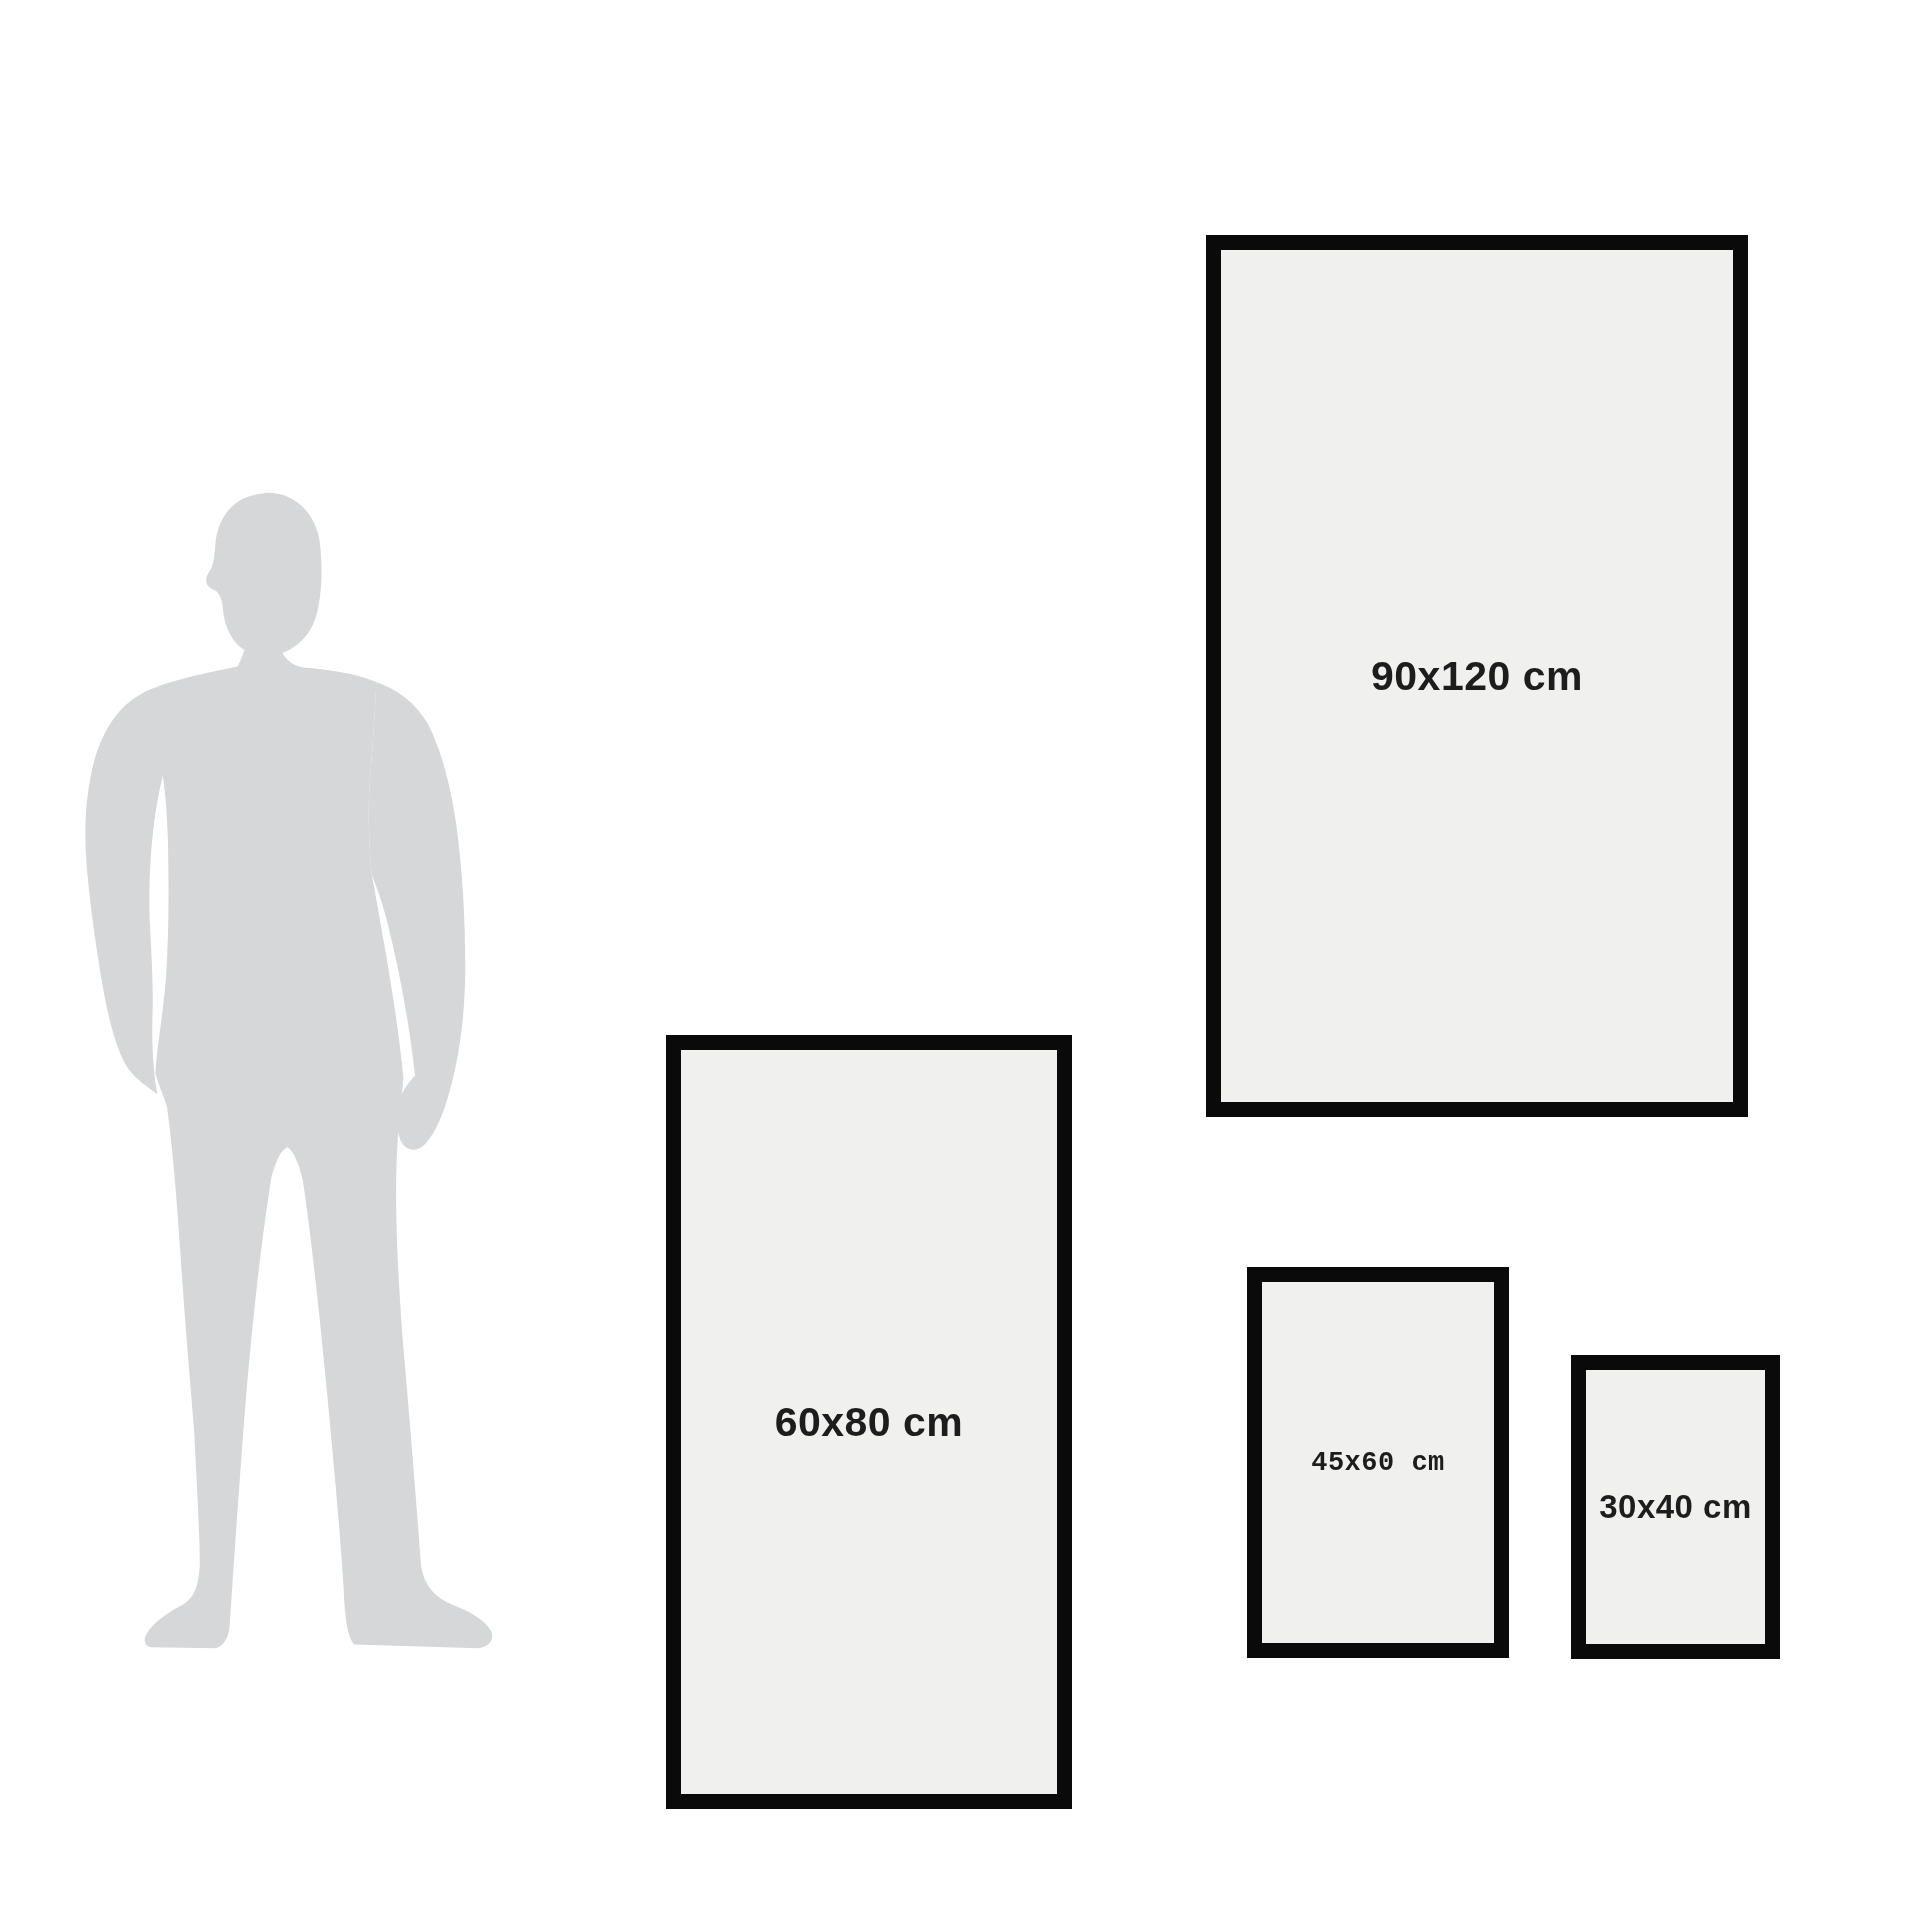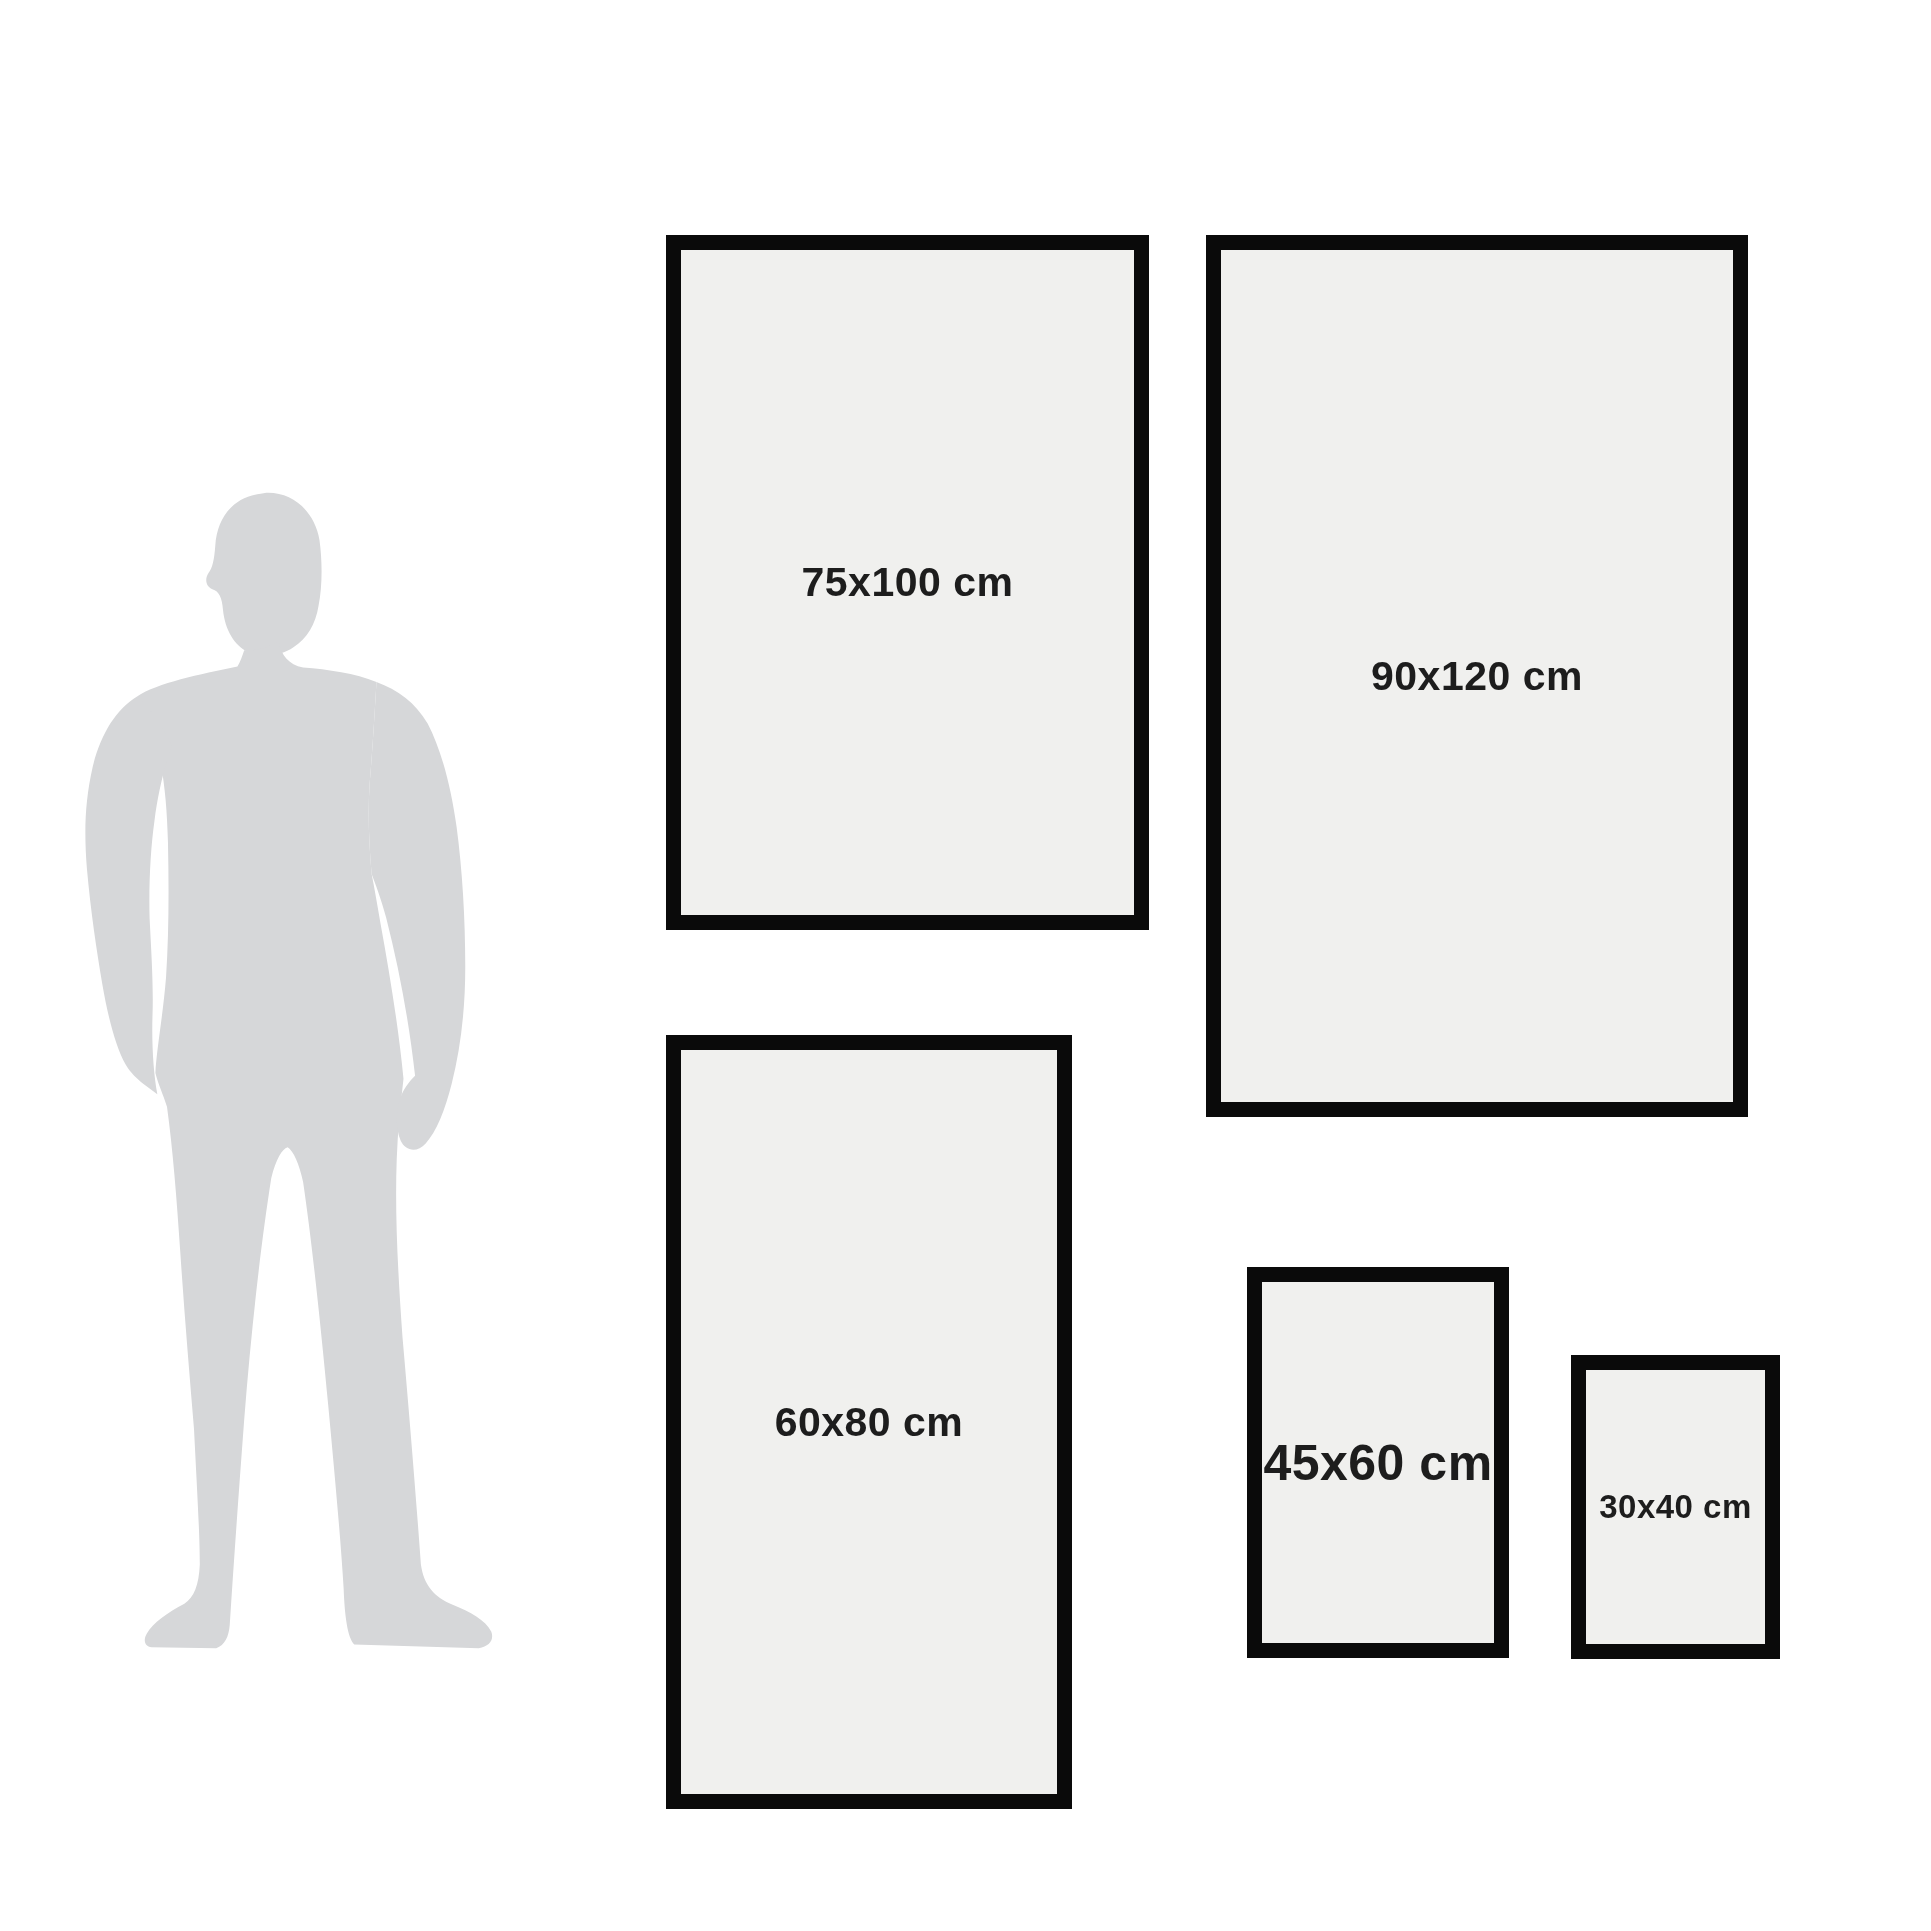--- a/index.html
+++ b/index.html
@@ -39,21 +39,21 @@
     white-space:nowrap;
   }
   .frame-75x100{left:666px;top:235px;width:483px;height:695px;}
   .frame-90x120{left:1206px;top:235px;width:542px;height:882px;}
   .frame-60x80{left:666px;top:1035px;width:406px;height:774px;}
   .frame-45x60{left:1247px;top:1267px;width:262px;height:391px;}
   .frame-30x40{left:1571px;top:1355px;width:209px;height:304px;}
   .frame-75x100 .frame-label,
   .frame-90x120 .frame-label,
   .frame-60x80 .frame-label{font-size:41px;}
-  .frame-45x60 .frame-label{font-size:50px;}
+  .frame-45x60 .frame-label{font-size:27px;font-family:Liberation Mono, monospace;}
   .frame-30x40 .frame-label{font-size:33px;}
 </style>
 </head>
 <body>
 
 <div class="canvas">
 
   <svg class="silhouette" viewBox="80 505 445 1210" aria-hidden="true">
 
     <path d="M 270 511
@@ -126,23 +126,20 @@
              C 461 1150, 452 1172, 441 1184
              C 432 1194, 420 1192, 415 1181
              C 410 1169, 410 1153, 414 1139
              C 418 1127, 424 1120, 430 1114
              C 424 1060, 414 1005, 400 950
              C 394 928, 389 916, 385 905
              C 382 870, 381 840, 383 810
              C 386 775, 388 740, 390 706 Z"></path>
   </svg>
 
-  <div class="frame frame-75x100">
-    <span class="frame-label">75x100 cm</span>
-  </div>
 
   <div class="frame frame-90x120">
     <span class="frame-label">90x120 cm</span>
   </div>
 
   <div class="frame frame-60x80">
     <span class="frame-label">60x80 cm</span>
   </div>
 
   <div class="frame frame-45x60">

